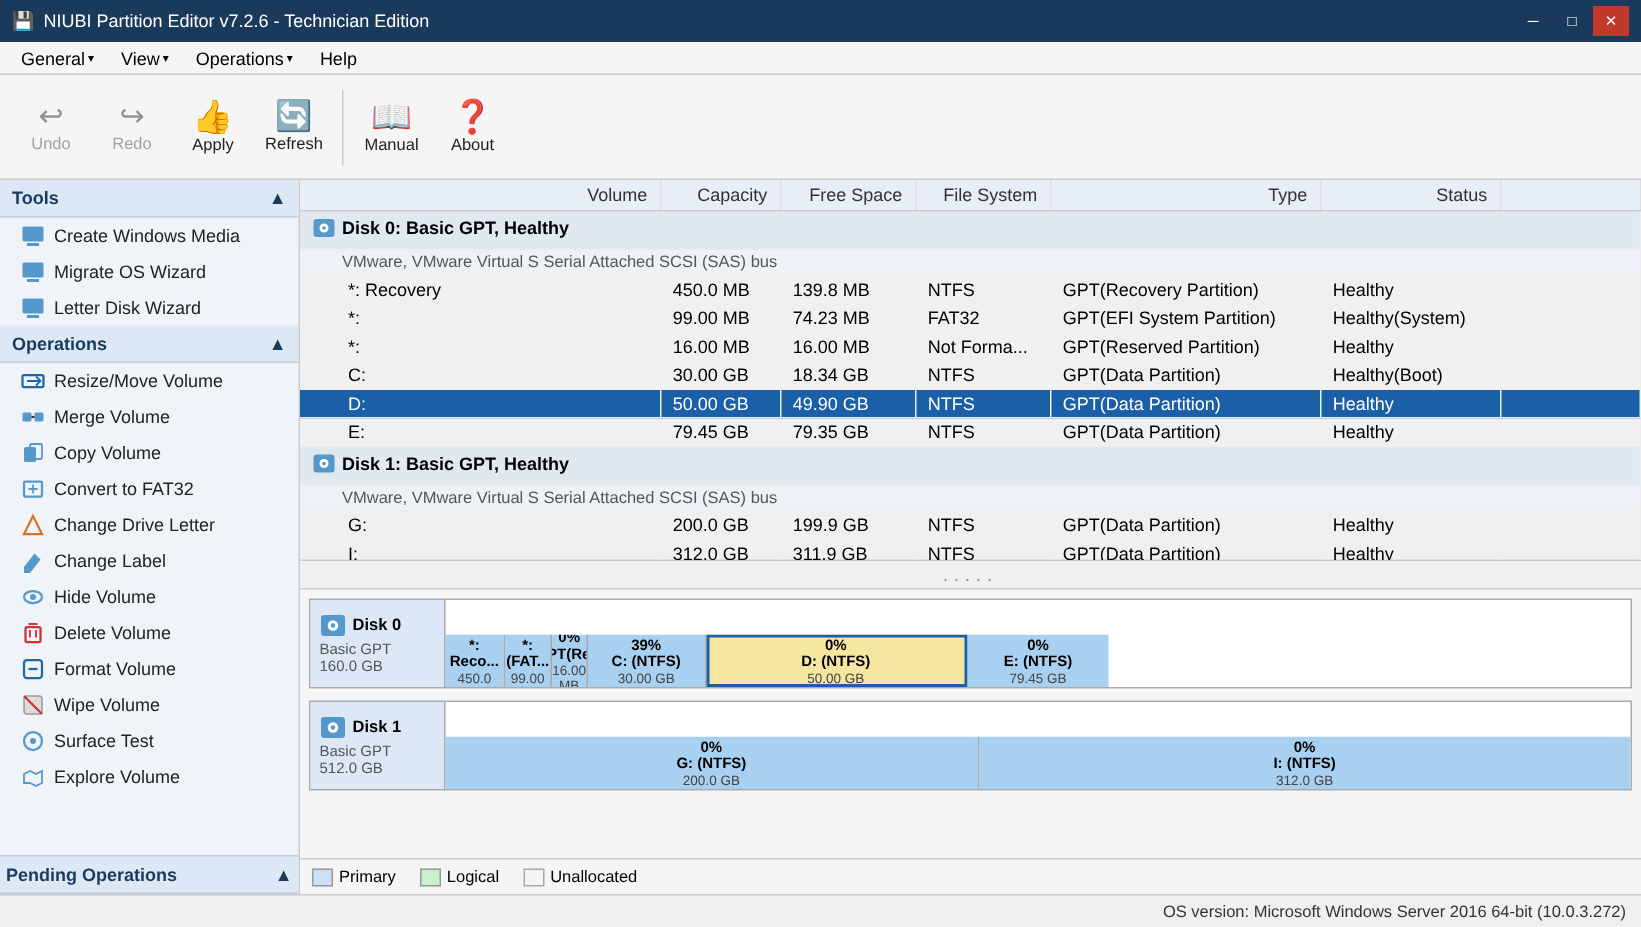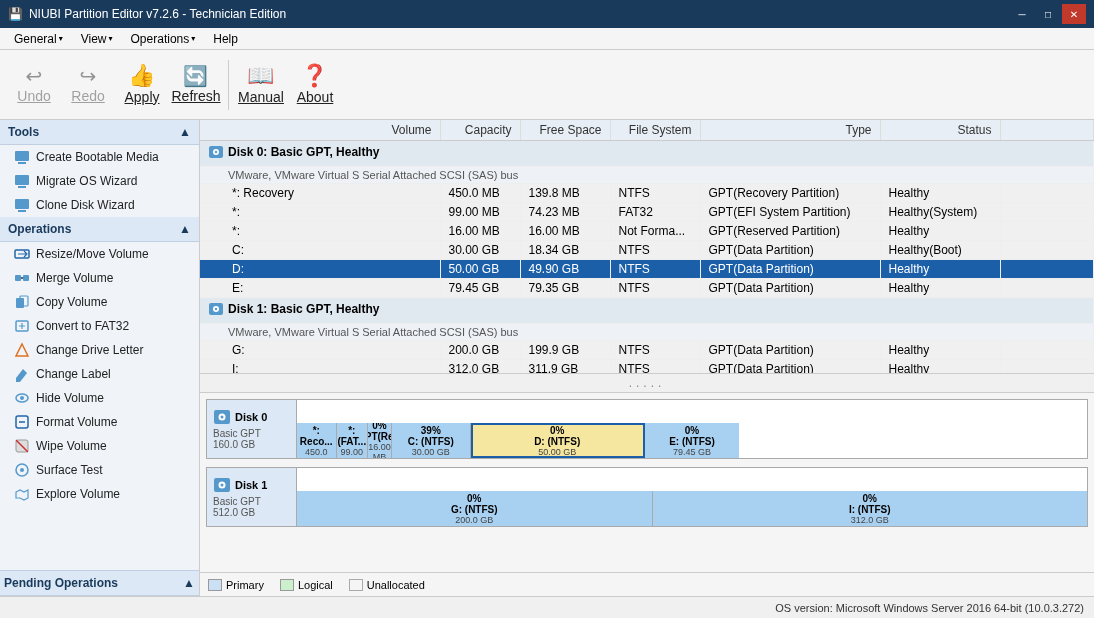--- a/index.html
+++ b/index.html
@@ -15,21 +15,21 @@
     
     #menubar { background: #f5f5f5; border-bottom: 1px solid #ccc; height: 22px; display: flex; align-items: center; padding: 0 6px; gap: 2px; }
     .menu-item { padding: 2px 8px; cursor: pointer; font-size: 12px; display: flex; align-items: center; gap: 2px; }
     .menu-arrow { font-size: 8px; }
 
     
     #toolbar { background: #f5f5f5; border-bottom: 1px solid #ccc; height: 70px; display: flex; align-items: center; padding: 4px 8px; gap: 2px; }
     .tool-btn { display: flex; flex-direction: column; align-items: center; justify-content: center; width: 52px; height: 60px; cursor: pointer; border: 1px solid transparent; border-radius: 3px; gap: 2px; padding: 4px; }
     .tool-btn.disabled { opacity: 0.4; cursor: default; }
     .tool-btn .icon { font-size: 22px; line-height: 1; }
-    .tool-btn .label { font-size: 14px; color: #222; text-decoration: underline; }
+    .tool-btn .label { font-size: 11px; color: #222; }
     .toolbar-sep { width: 1px; background: #ccc; height: 50px; margin: 0 4px; }
 
     
     #main { display: flex; height: calc(618px - 28px - 22px - 70px - 22px); }
 
     
     #sidebar { width: 200px; background: #f0f4f8; border-right: 1px solid #ccc; overflow-y: auto; display: flex; flex-direction: column; }
     .sidebar-section-header { display: flex; align-items: center; justify-content: space-between; padding: 5px 8px; background: #dce8f5; border-bottom: 1px solid #c0d0e0; font-weight: bold; font-size: 12px; color: #1a3a5c; cursor: pointer; }
     .sidebar-item { display: flex; align-items: center; gap: 6px; padding: 4px 8px 4px 14px; cursor: pointer; font-size: 12px; color: #222; }
     .sidebar-item .si-icon { width: 16px; height: 16px; display: inline-flex; align-items: center; justify-content: center; font-size: 14px; flex-shrink: 0; }
@@ -151,39 +151,39 @@
       <span>▲</span>
     </div>
     <div id="sidebar-scroll">
       <div class="sidebar-item">
         <span class="si-icon" style="color:#1a5fa8;">
           <svg width="16" height="16" viewBox="0 0 16 16">
               <rect x="1" y="2" width="14" height="10" rx="1" fill="#5599cc"></rect>
               <rect x="4" y="13" width="8" height="2" fill="#5599cc"></rect>
             </svg>
         </span>
-        <span>Create Bootable Media</span>
+        <span>Create Windows Media</span>
       </div>
       <div class="sidebar-item">
         <span class="si-icon" style="color:#1a5fa8;">
           <svg width="16" height="16" viewBox="0 0 16 16">
               <rect x="1" y="2" width="14" height="10" rx="1" fill="#5599cc"></rect>
               <rect x="4" y="13" width="8" height="2" fill="#5599cc"></rect>
             </svg>
         </span>
         <span>Migrate OS Wizard</span>
       </div>
       <div class="sidebar-item">
         <span class="si-icon" style="color:#1a5fa8;">
           <svg width="16" height="16" viewBox="0 0 16 16">
               <rect x="1" y="2" width="14" height="10" rx="1" fill="#5599cc"></rect>
               <rect x="4" y="13" width="8" height="2" fill="#5599cc"></rect>
             </svg>
         </span>
-        <span>Clone Disk Wizard</span>
+        <span>Letter Disk Wizard</span>
       </div>
 
       <div class="sidebar-section-header">
         <span>Operations</span>
         <span>▲</span>
       </div>
 
       <div class="sidebar-item">
         <span class="si-icon" style="color:#2266aa;">
           <svg width="16" height="16" viewBox="0 0 16 16">
@@ -238,20 +238,29 @@
         <span>Change Label</span>
       </div>
       <div class="sidebar-item">
         <span class="si-icon">
           <svg width="16" height="16" viewBox="0 0 16 16">
               <ellipse cx="8" cy="8" rx="6" ry="4" fill="none" stroke="#5599cc" stroke-width="1.5"></ellipse>
               <circle cx="8" cy="8" r="2" fill="#5599cc"></circle>
             </svg>
         </span>
         <span>Hide Volume</span>
+      </div>
+      <div class="sidebar-item">
+        <span class="si-icon">
+          <svg width="16" height="16" viewBox="0 0 16 16">
+              <rect x="3" y="4" width="10" height="10" rx="1" fill="none" stroke="#cc3333" stroke-width="1.5"></rect>
+              <path d="M5 2h6M6 6v5M10 6v5" stroke="#cc3333" stroke-width="1.2" fill="none"></path>
+            </svg>
+        </span>
+        <span>Delete Volume</span>
       </div>
       <div class="sidebar-item">
         <span class="si-icon">
           <svg width="16" height="16" viewBox="0 0 16 16">
               <rect x="2" y="2" width="12" height="12" rx="2" fill="none" stroke="#2266aa" stroke-width="1.5"></rect>
               <path d="M5 8h6" stroke="#2266aa" stroke-width="1.5"></path>
             </svg>
         </span>
         <span>Format Volume</span>
       </div>

